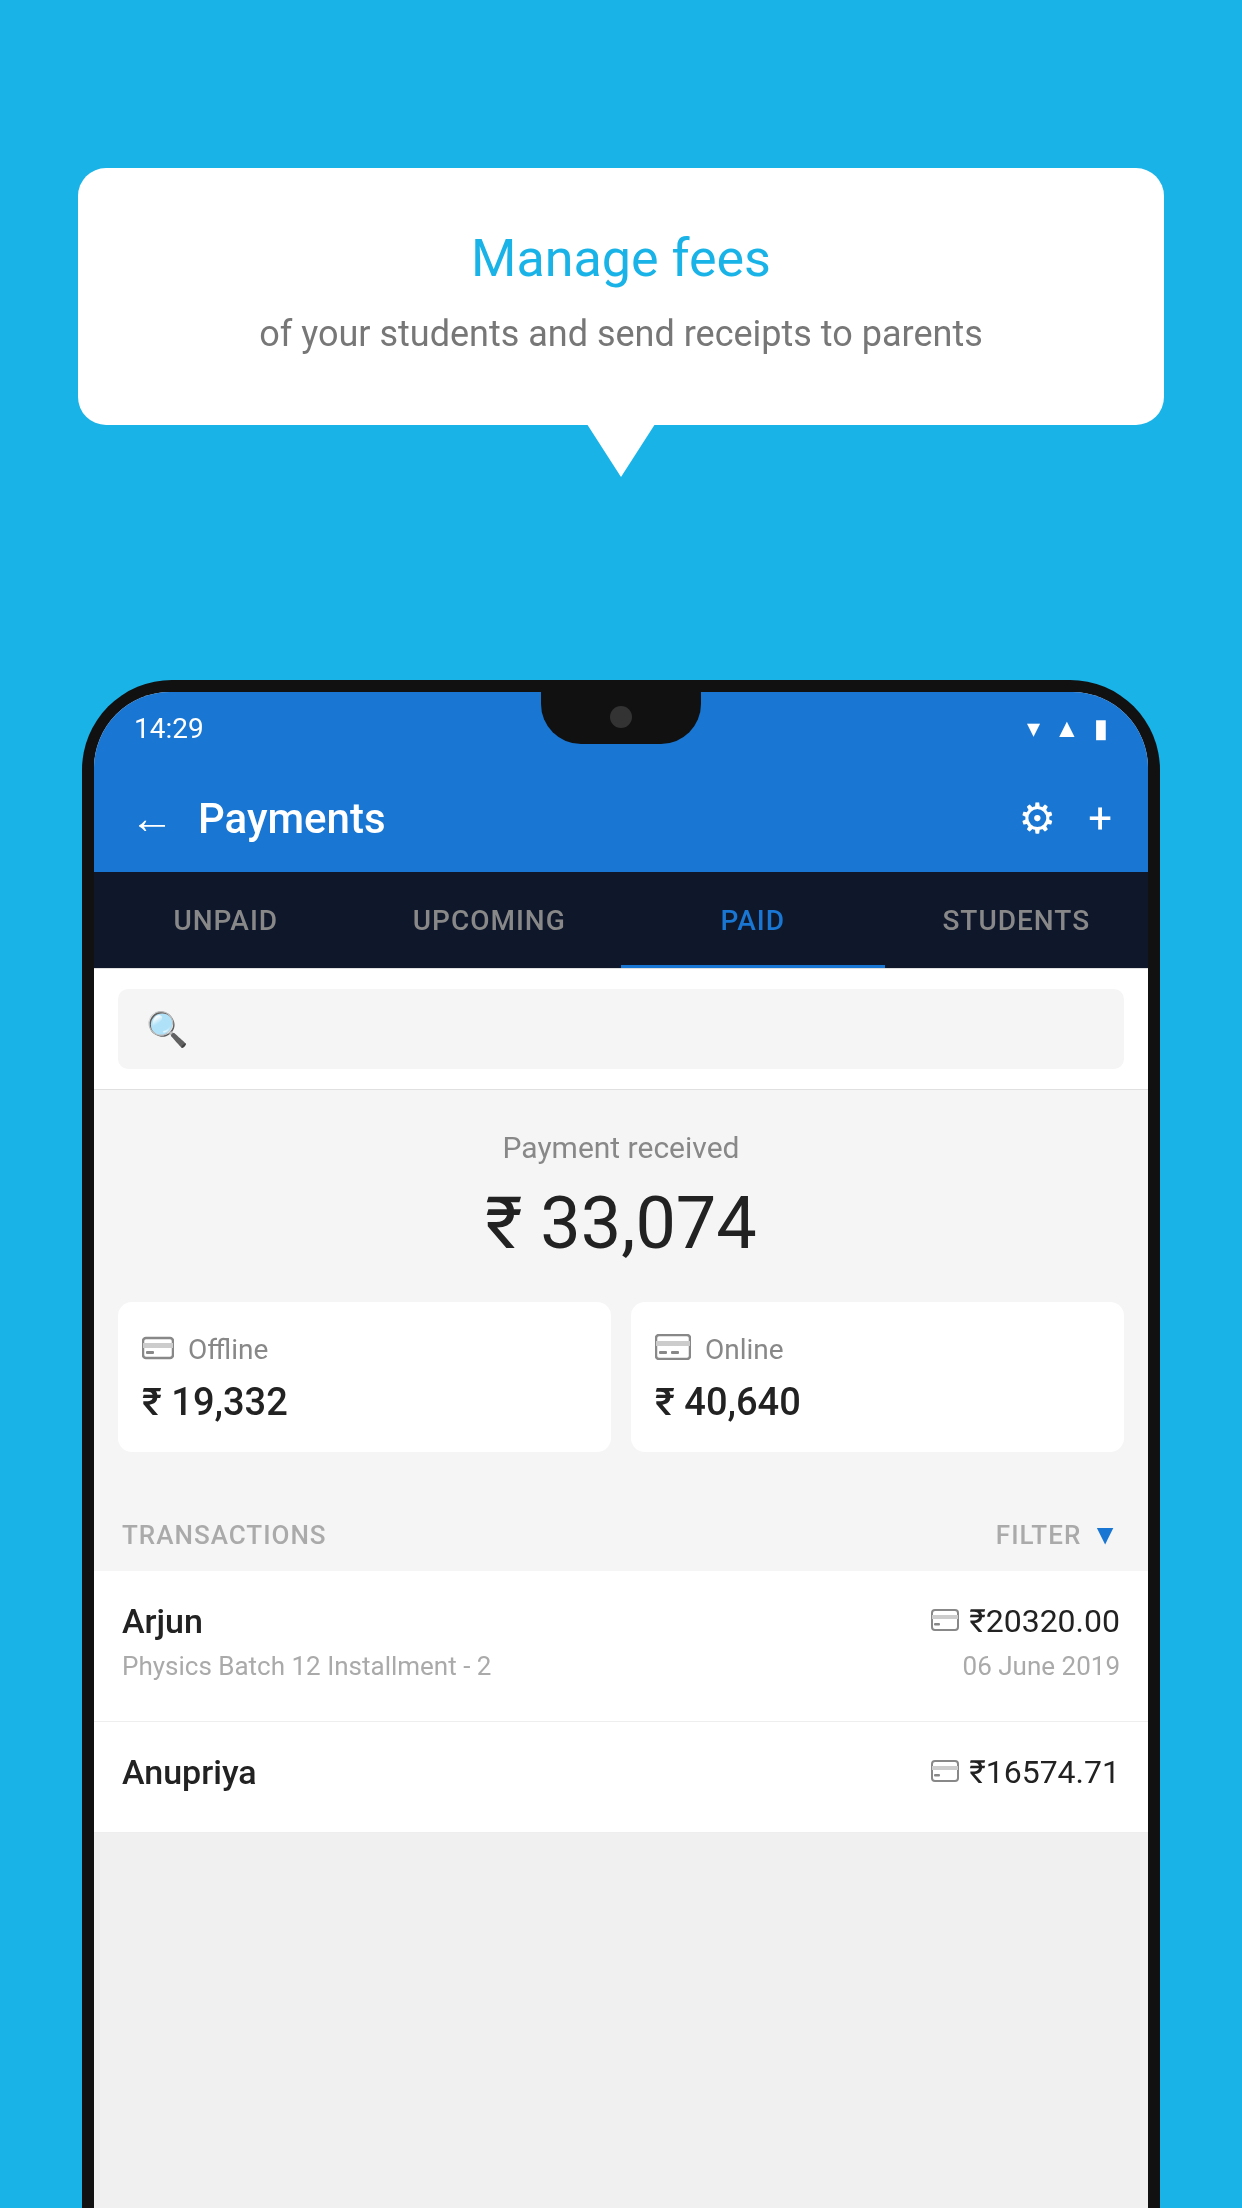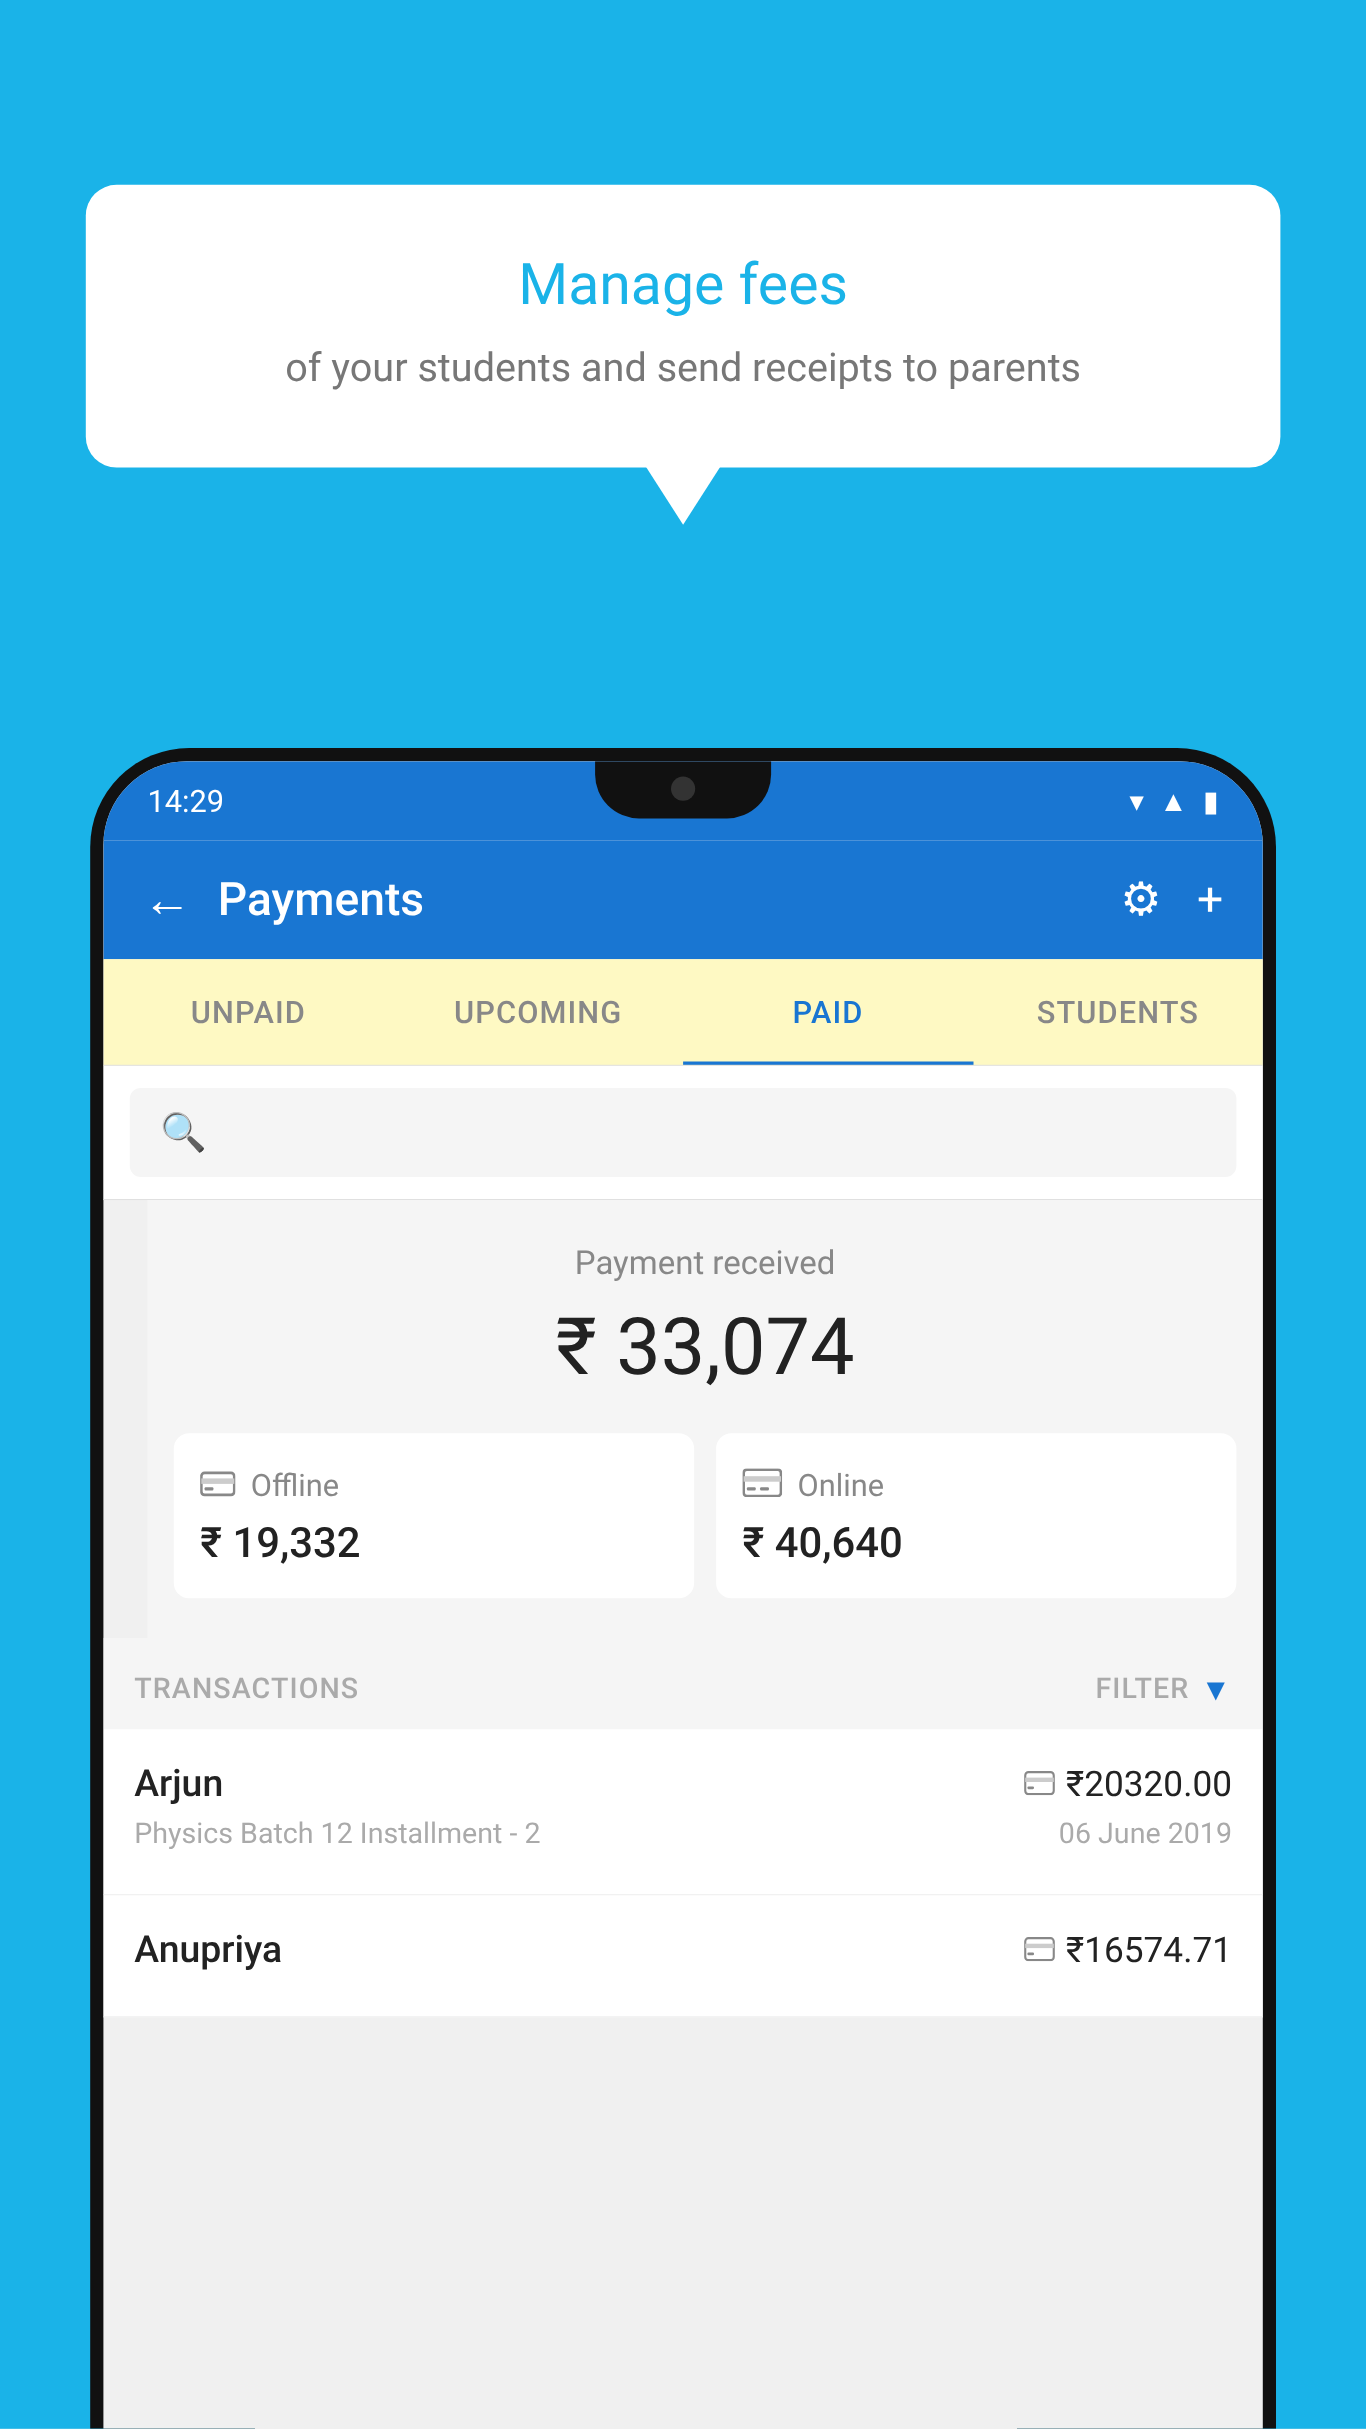--- a/index.html
+++ b/index.html
@@ -141,21 +141,21 @@
       gap: 32px;
     }
     .icon-btn {
       color: white;
       font-size: 42px;
       cursor: pointer;
     }
 
     
     .tabs {
-      background: #fef9c3;
+      background: #0f172a;
       display: flex;
       border-bottom: 1px solid #e0e0e0;
     }
     .tab {
       flex: 1;
       text-align: center;
       padding: 32px 0 28px;
       font-size: 28px;
       color: #888;
       font-weight: 500;
@@ -193,21 +193,20 @@
       font-size: 30px;
       color: #aaa;
       flex: 1;
     }
 
     
     .payment-section {
       background: #f5f5f5;
       padding: 40px 24px 36px;
       text-align: center;
-      margin-left: 40px;
     }
     .payment-label {
       font-size: 30px;
       color: #888;
       margin-bottom: 16px;
     }
     .payment-amount {
       font-size: 72px;
       color: #222;
       font-weight: 400;

